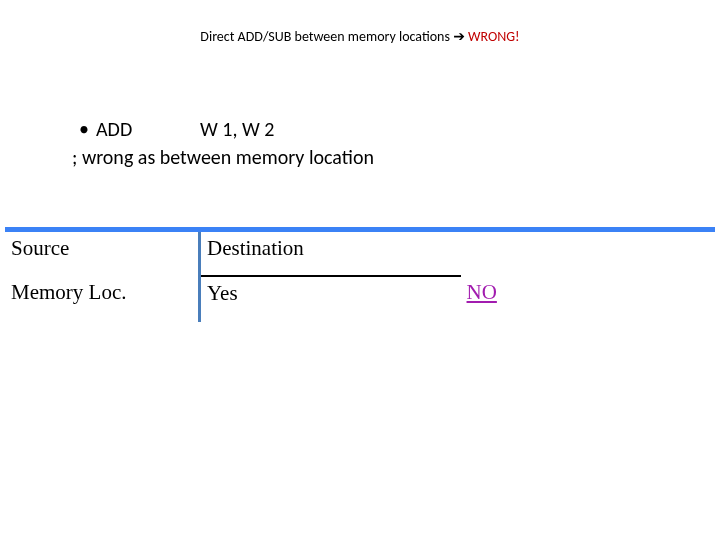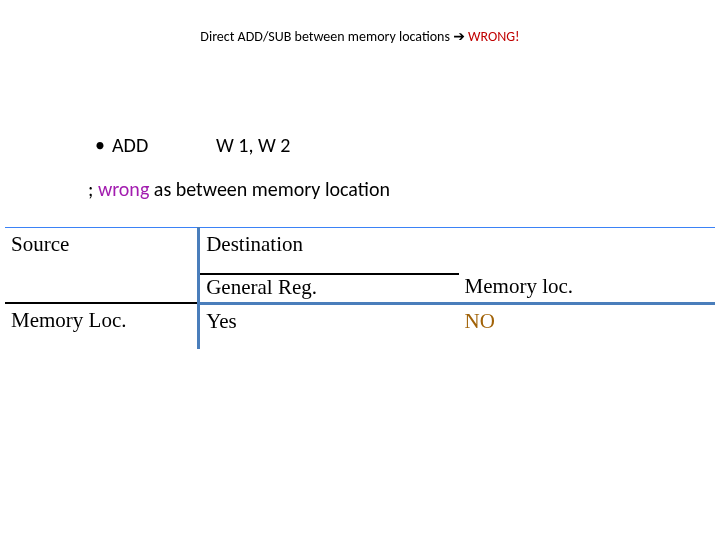--- a/index.html
+++ b/index.html
@@ -30,23 +30,23 @@
   }
   .title .wrong { color: #c00000; }
 
   .body-block {
     position: absolute;
     top: 115px;
     left: 72px;
     font-size: 20px;
     line-height: 1.4;
   }
-  .bullet-line { white-space: pre; margin: 16px; }
+  .bullet-line { white-space: pre; margin: 0; }
   .bullet-dot { display: inline-block; width: 1.2em; text-align: center; }
-  .wrong-word { color: #a21caf; }
+  .wrong-word { color: #000000; }
 
   
   .tbl {
     position: absolute;
     top: 227px;
     left: 5px;
     width: 710px;
     border-collapse: collapse;
     font-family: Garamond, "Times New Roman", serif;
     font-size: 21px;
@@ -57,28 +57,28 @@
     text-align: left;
     font-weight: normal;
   }
   .tbl tr { height: 46px; }
   .col-src  { width: 190px; }
   .col-gen  { width: 260px; margin-left: 48px; }
   .col-mem  { width: 260px; }
 
   .b { font-weight: 700; }
 
-  .bt-blue  { border-top:    1px solid #3b82f6; }
+  .bt-blue  { border-top:    5px solid #3b82f6; }
   .bb-blue  { border-bottom: 3px solid #4a7ebb; }
   .br-blue  { border-right:  3px solid #4a7ebb; }
   .bb-black { border-bottom: 2px solid #000; }
 
   .center { text-align: center; }
   .left-ind { padding-left: 30px; }
-  .no-red { color: #a16207; font-weight: 700; }
+  .no-red { color: #a21caf; font-weight: 700; text-decoration: underline; }
 
 </style>
 </head>
 <body>
 
 <div class="slide">
 
   <div class="title">
     <span>Direct ADD/SUB between memory locations </span><span>➔</span><span class="wrong"> WRONG!</span>
   </div>
@@ -88,25 +88,20 @@
     <p class="bullet-line"><span>; </span><span class="wrong-word">wrong</span><span> as between memory location</span></p>
   </div>
 
   <table class="tbl">
     <tbody>
         <tr>
       <th class="col-src bt-blue br-blue b">Source</th>
       <th class="col-gen bt-blue bb-black b">Destination</th>
       <th class="col-mem bt-blue"></th>
     </tr>
-    <tr style="height:20px;">
-      <td class="col-src br-blue bb-black" style="padding-top:0;padding-bottom:2px;"></td>
-      <td class="col-gen bb-blue" style="padding-top:0;padding-bottom:2px;">General Reg.</td>
-      <td class="col-mem bb-blue" style="padding-top:0;padding-bottom:2px;">Memory loc.</td>
-    </tr>
     <tr>
       <td class="col-src br-blue">Memory Loc.</td>
       <td class="col-gen left-ind">Yes</td>
       <td class="col-mem center no-red">NO</td>
     </tr>
   </tbody>
     </table>
 
 </div>
 

